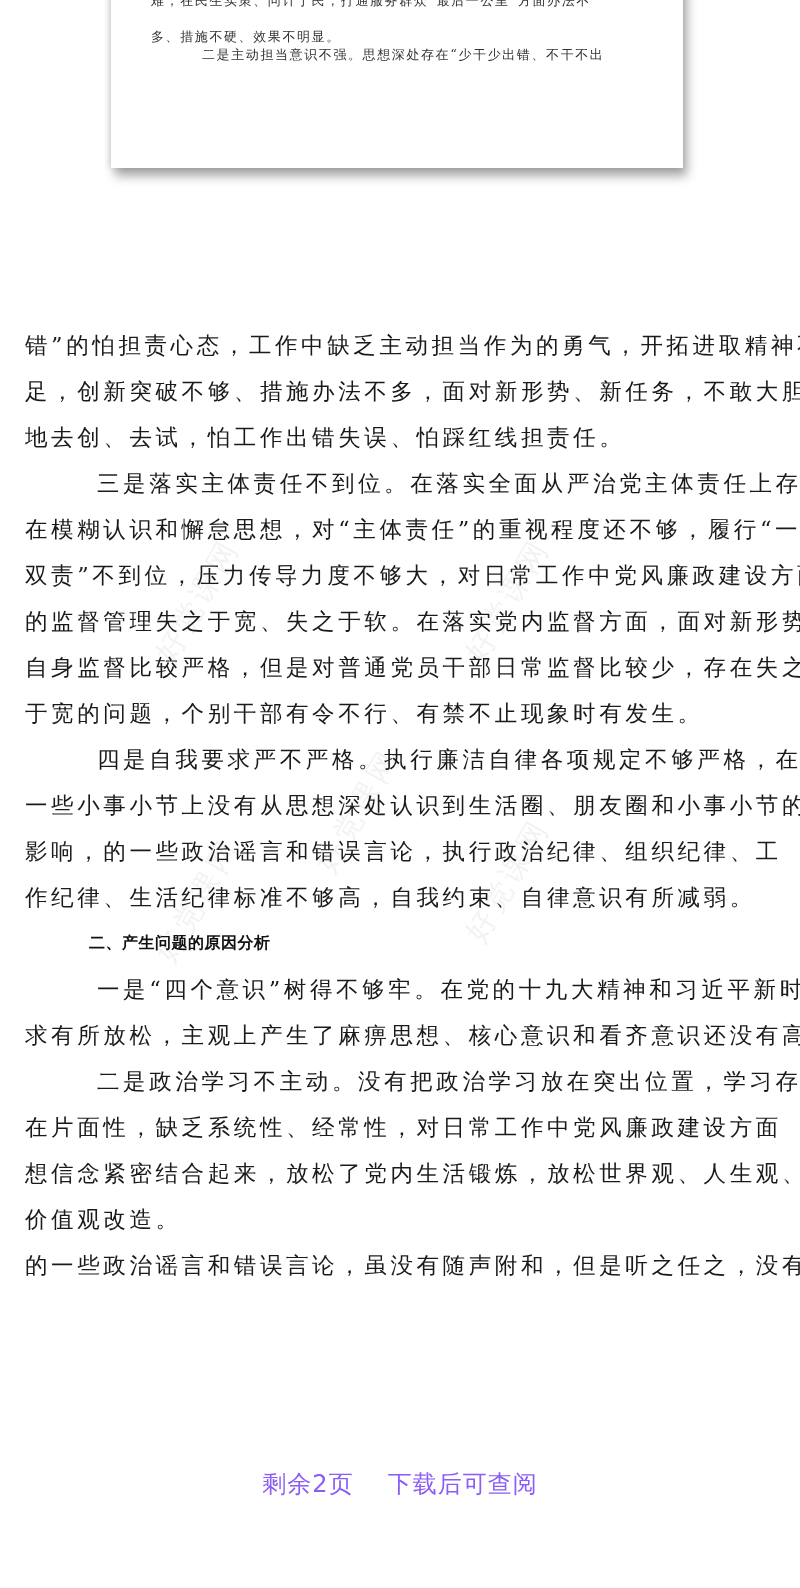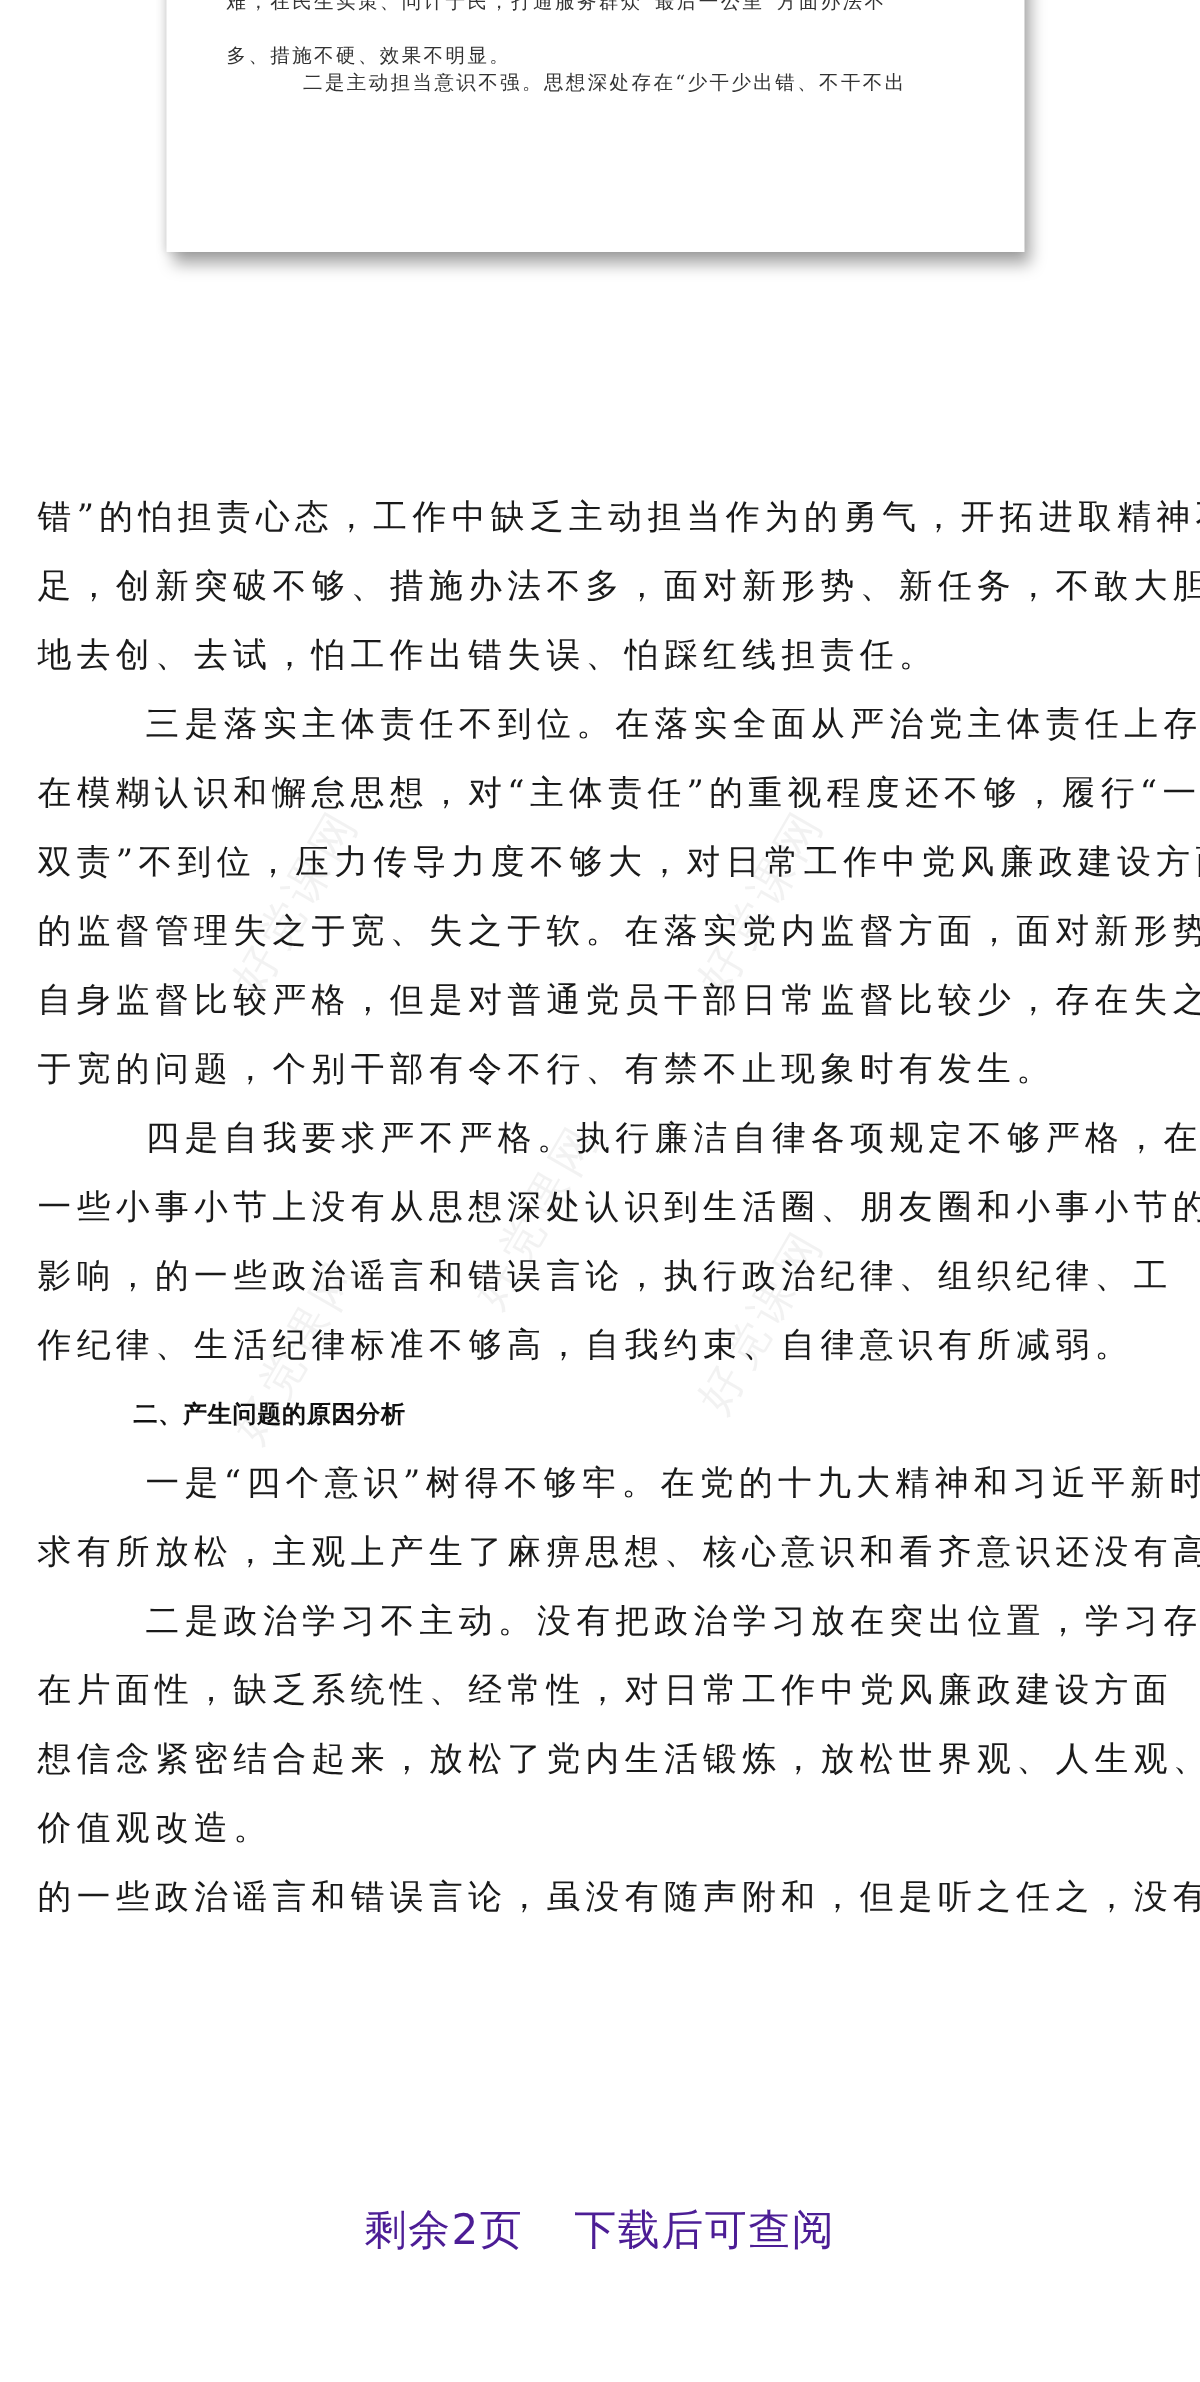--- a/index.html
+++ b/index.html
@@ -73,22 +73,22 @@
       letter-spacing: 4px;
     }
     
     .remaining {
       position: absolute;
       left: 0;
       width: 800px;
       top: 1468px;
       text-align: center;
       font-family: "DejaVu Sans", "Liberation Sans", sans-serif;
-      font-size: 28px;
-      color: #4c1d95;
+      font-size: 24px;
+      color: #8b5cf6;
       letter-spacing: 1px;
     }
     .remaining span.gap { display: inline-block; width: 34px; }
   </style>
 </head>
 <body>
 
 <div class="preview-card">
   <div class="pline" style="left:40px; top:12px;">难，在民生实策、问计于民，打通服务群众“最后一公里”方面办法不</div>
   <div class="pline" style="left:40px; top:48px;">多、措施不硬、效果不明显。</div>

